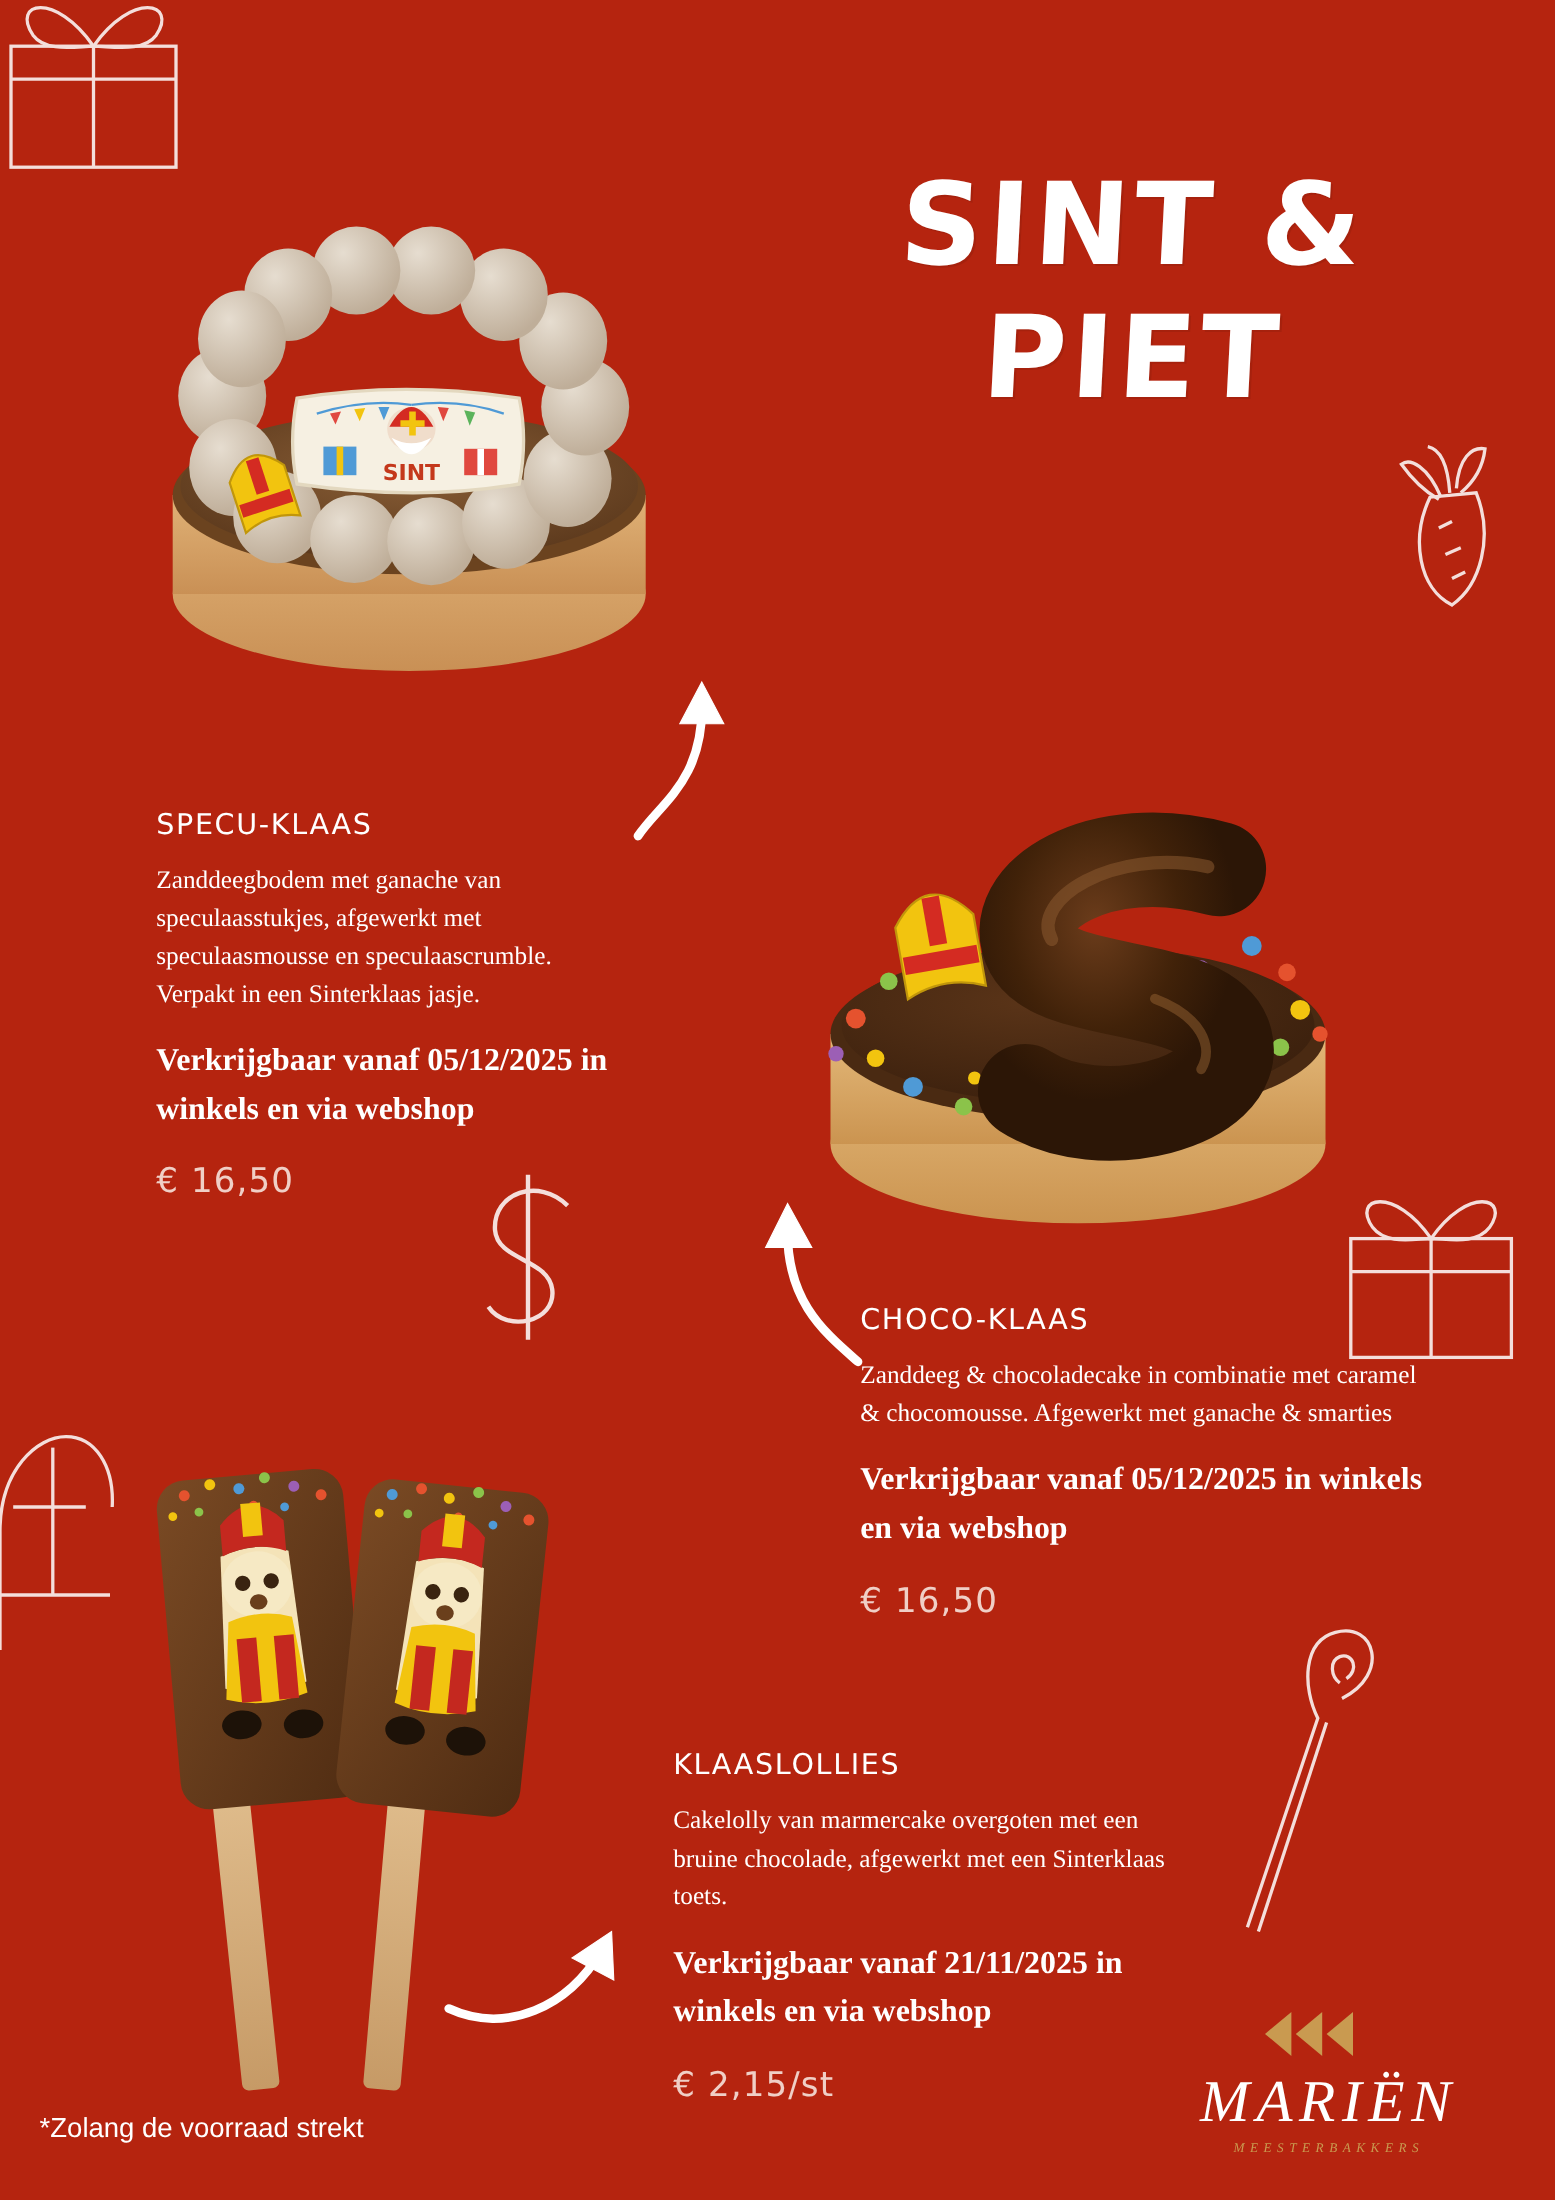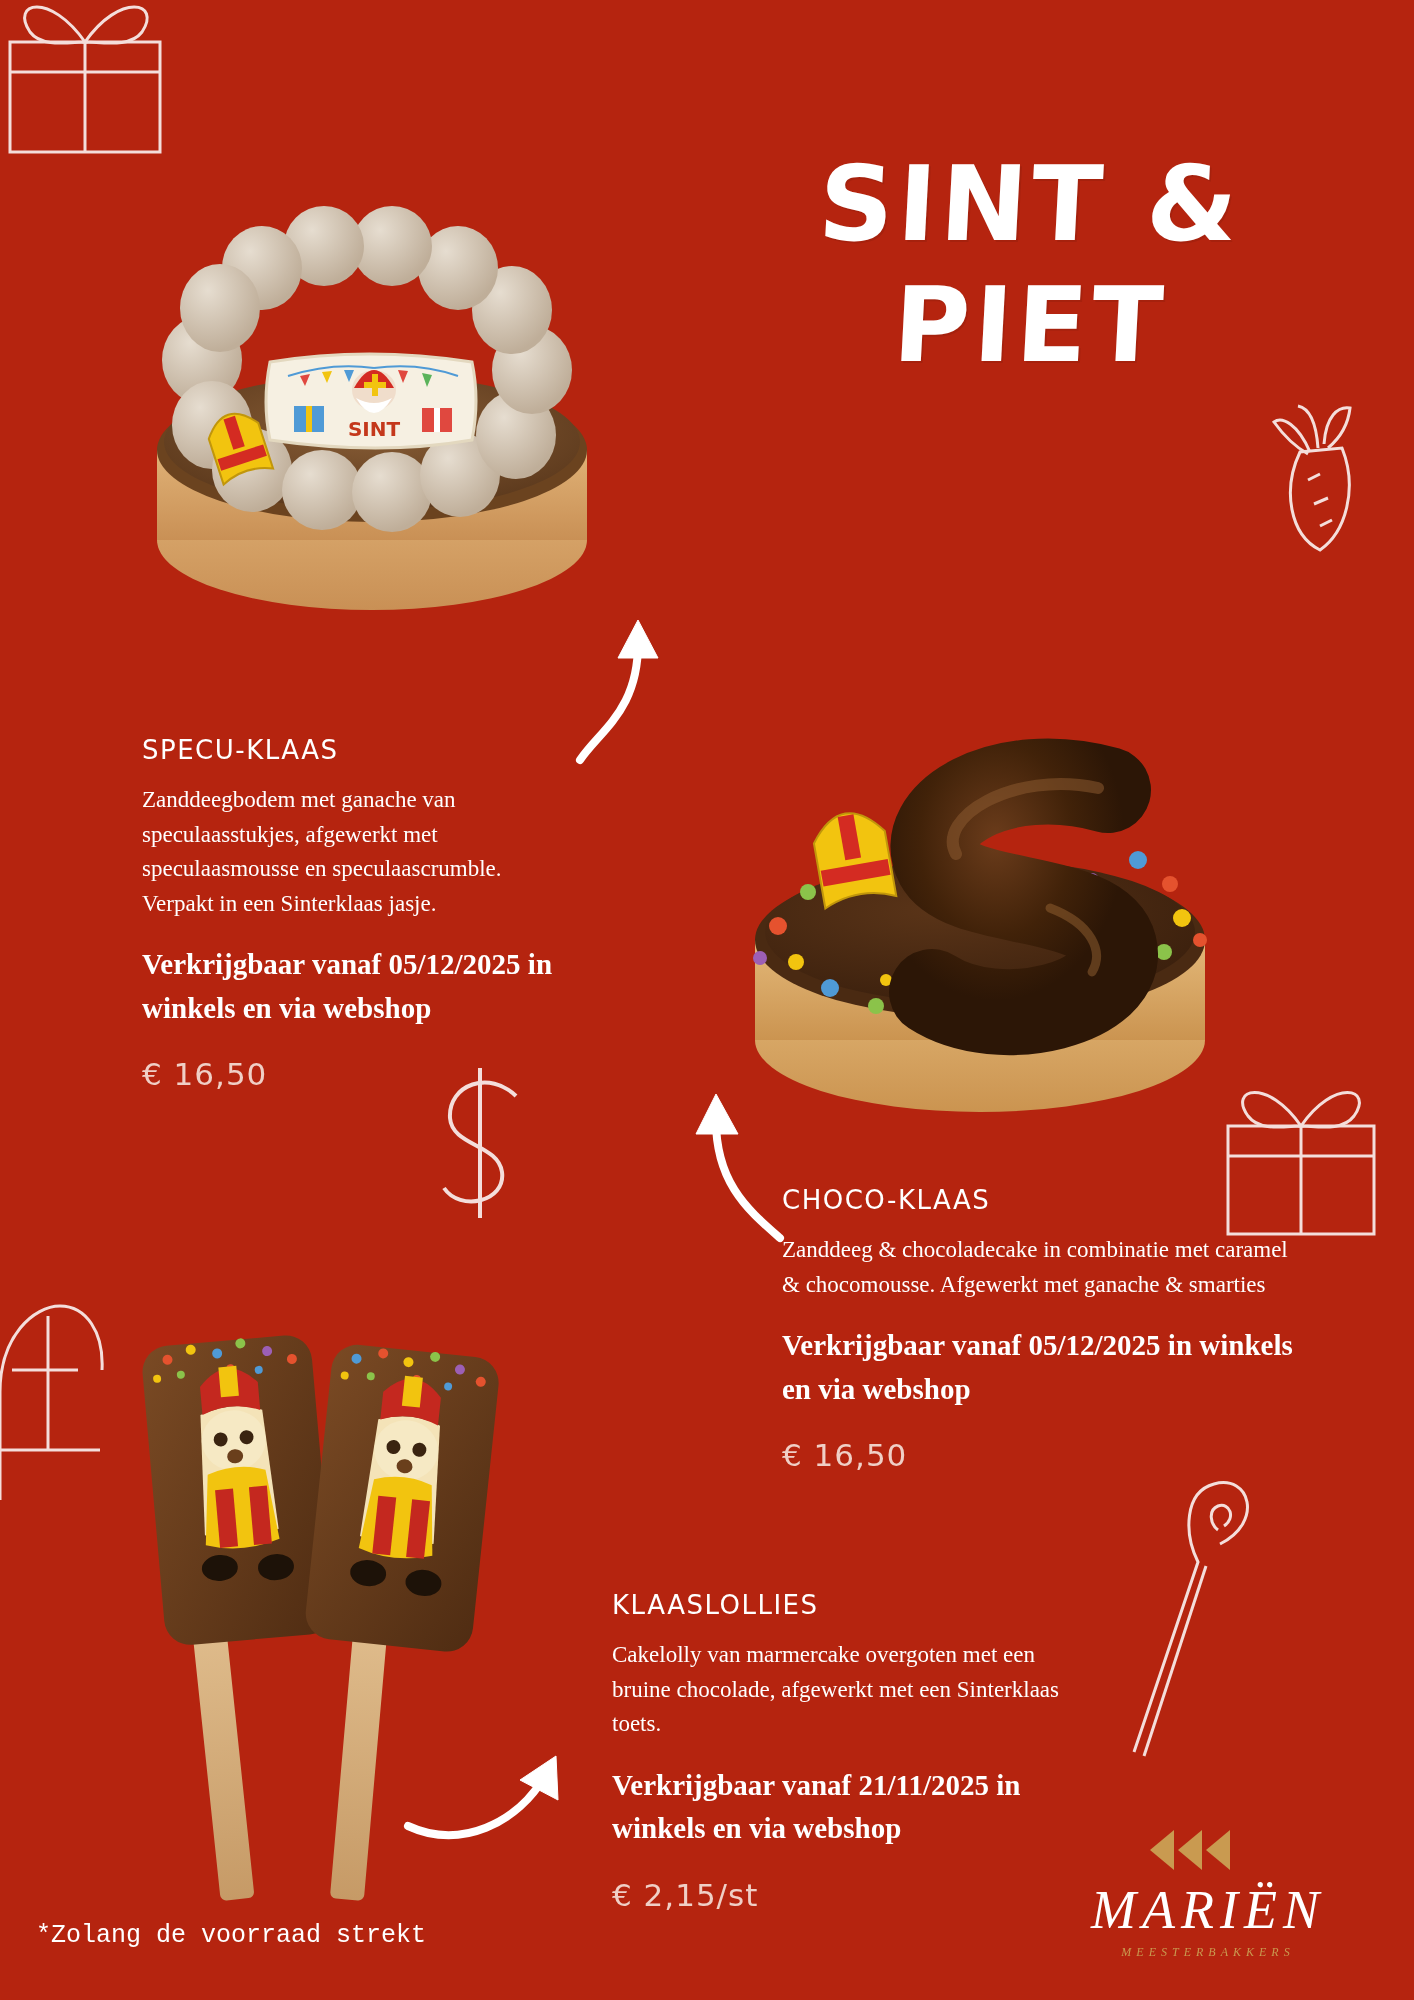--- a/index.html
+++ b/index.html
@@ -102,21 +102,21 @@
   .arrow { position: absolute; z-index: 5; stroke: #fff; fill: #fff; }
   .arrow-1 { left: 560px; top: 610px; }
   .arrow-2 { left: 680px; top: 1070px; }
   .arrow-3 { left: 400px; top: 1740px; }
 
   
   .footnote {
     position: absolute;
     left: 36px;
     bottom: 50px;
-    font-family: Liberation Mono, monospace;
+    font-family: Liberation Sans, sans-serif;
     font-size: 25px;
     color: #ffffff;
     z-index: 6;
   }
 
   
   .logo {
     position: absolute;
     right: 56px;
     bottom: 40px;

